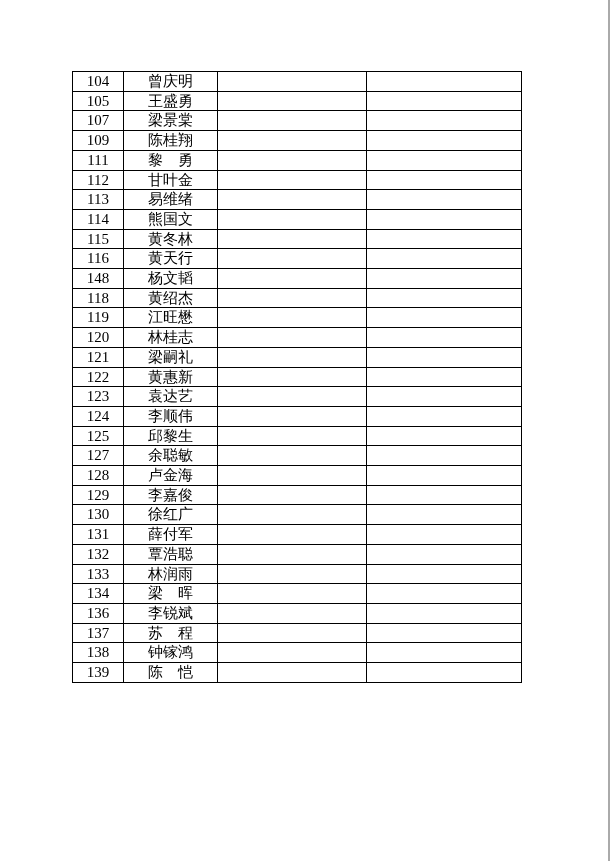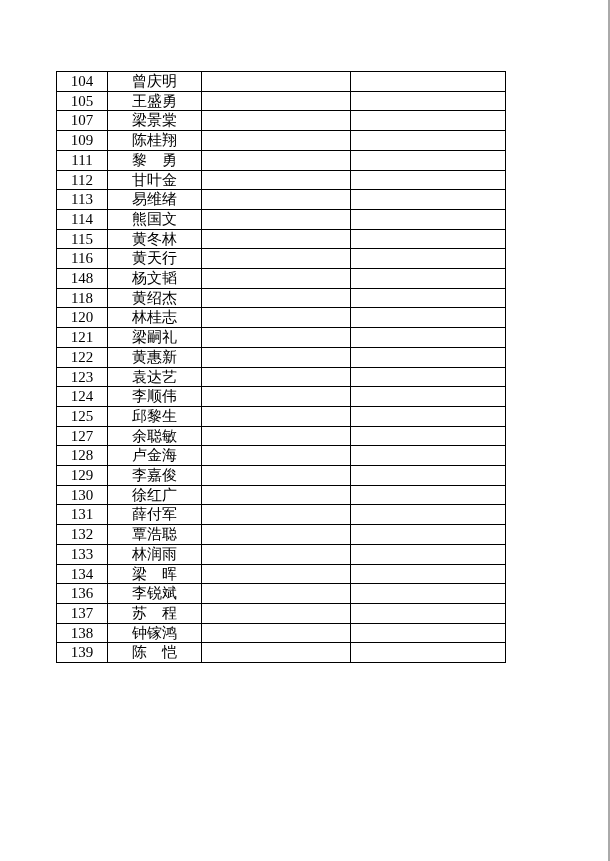--- a/index.html
+++ b/index.html
@@ -20,21 +20,21 @@
   .page-edge {
     position: absolute;
     top: 0;
     right: 0;
     width: 2px;
     height: 861px;
     background: #aaaaaa;
   }
   table.roster {
     position: absolute;
-    left: 56px;
+    left: 72px;
     top: 71px;
     width: 449px;
     border-collapse: collapse;
     table-layout: fixed;
   }
   table.roster td {
     border: 1px solid #000000;
     height: 18.7px;
     padding: 0;
     font-size: 15px;
@@ -127,20 +127,26 @@
           <td></td>
           <td></td>
         </tr>
         <tr>
           <td>118</td>
           <td>黄绍杰</td>
           <td></td>
           <td></td>
         </tr>
         <tr>
+          <td>119</td>
+          <td>江旺懋</td>
+          <td></td>
+          <td></td>
+        </tr>
+        <tr>
           <td>120</td>
           <td>林桂志</td>
           <td></td>
           <td></td>
         </tr>
         <tr>
           <td>121</td>
           <td>梁嗣礼</td>
           <td></td>
           <td></td>

